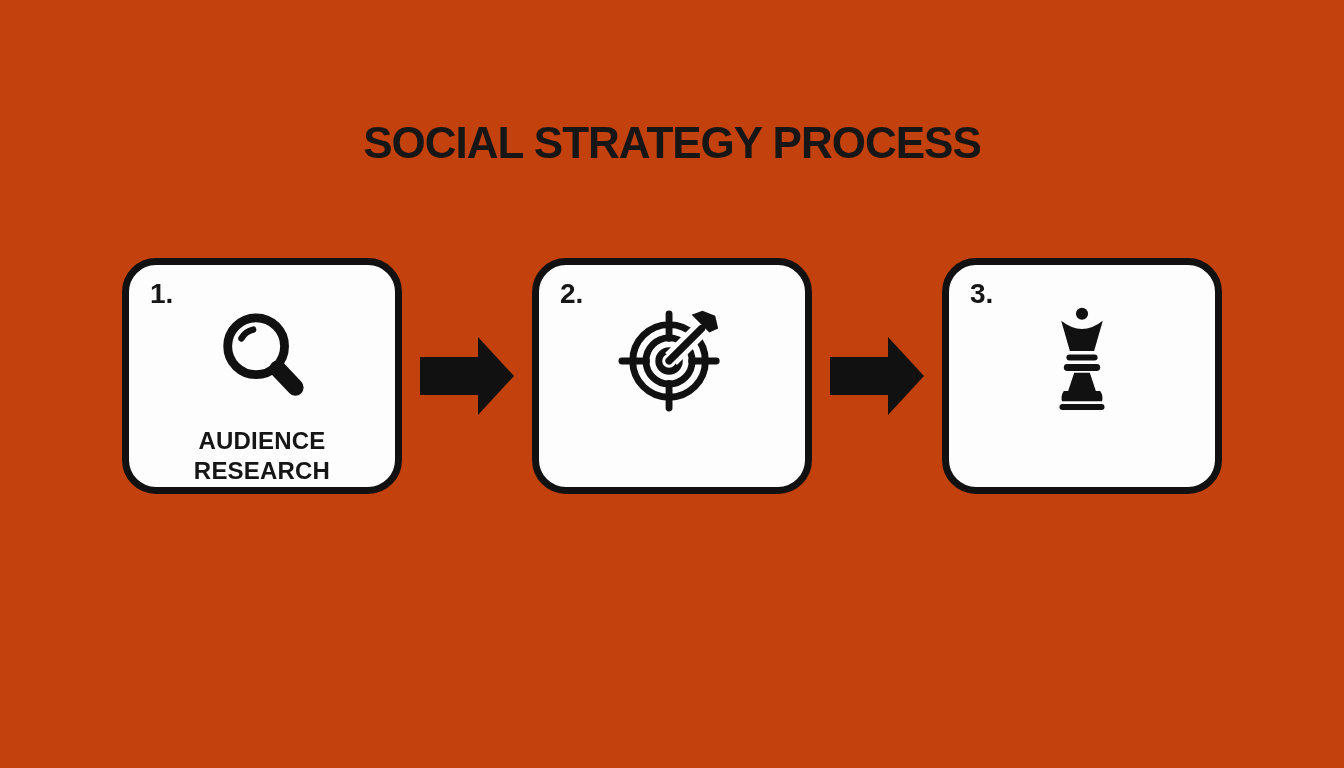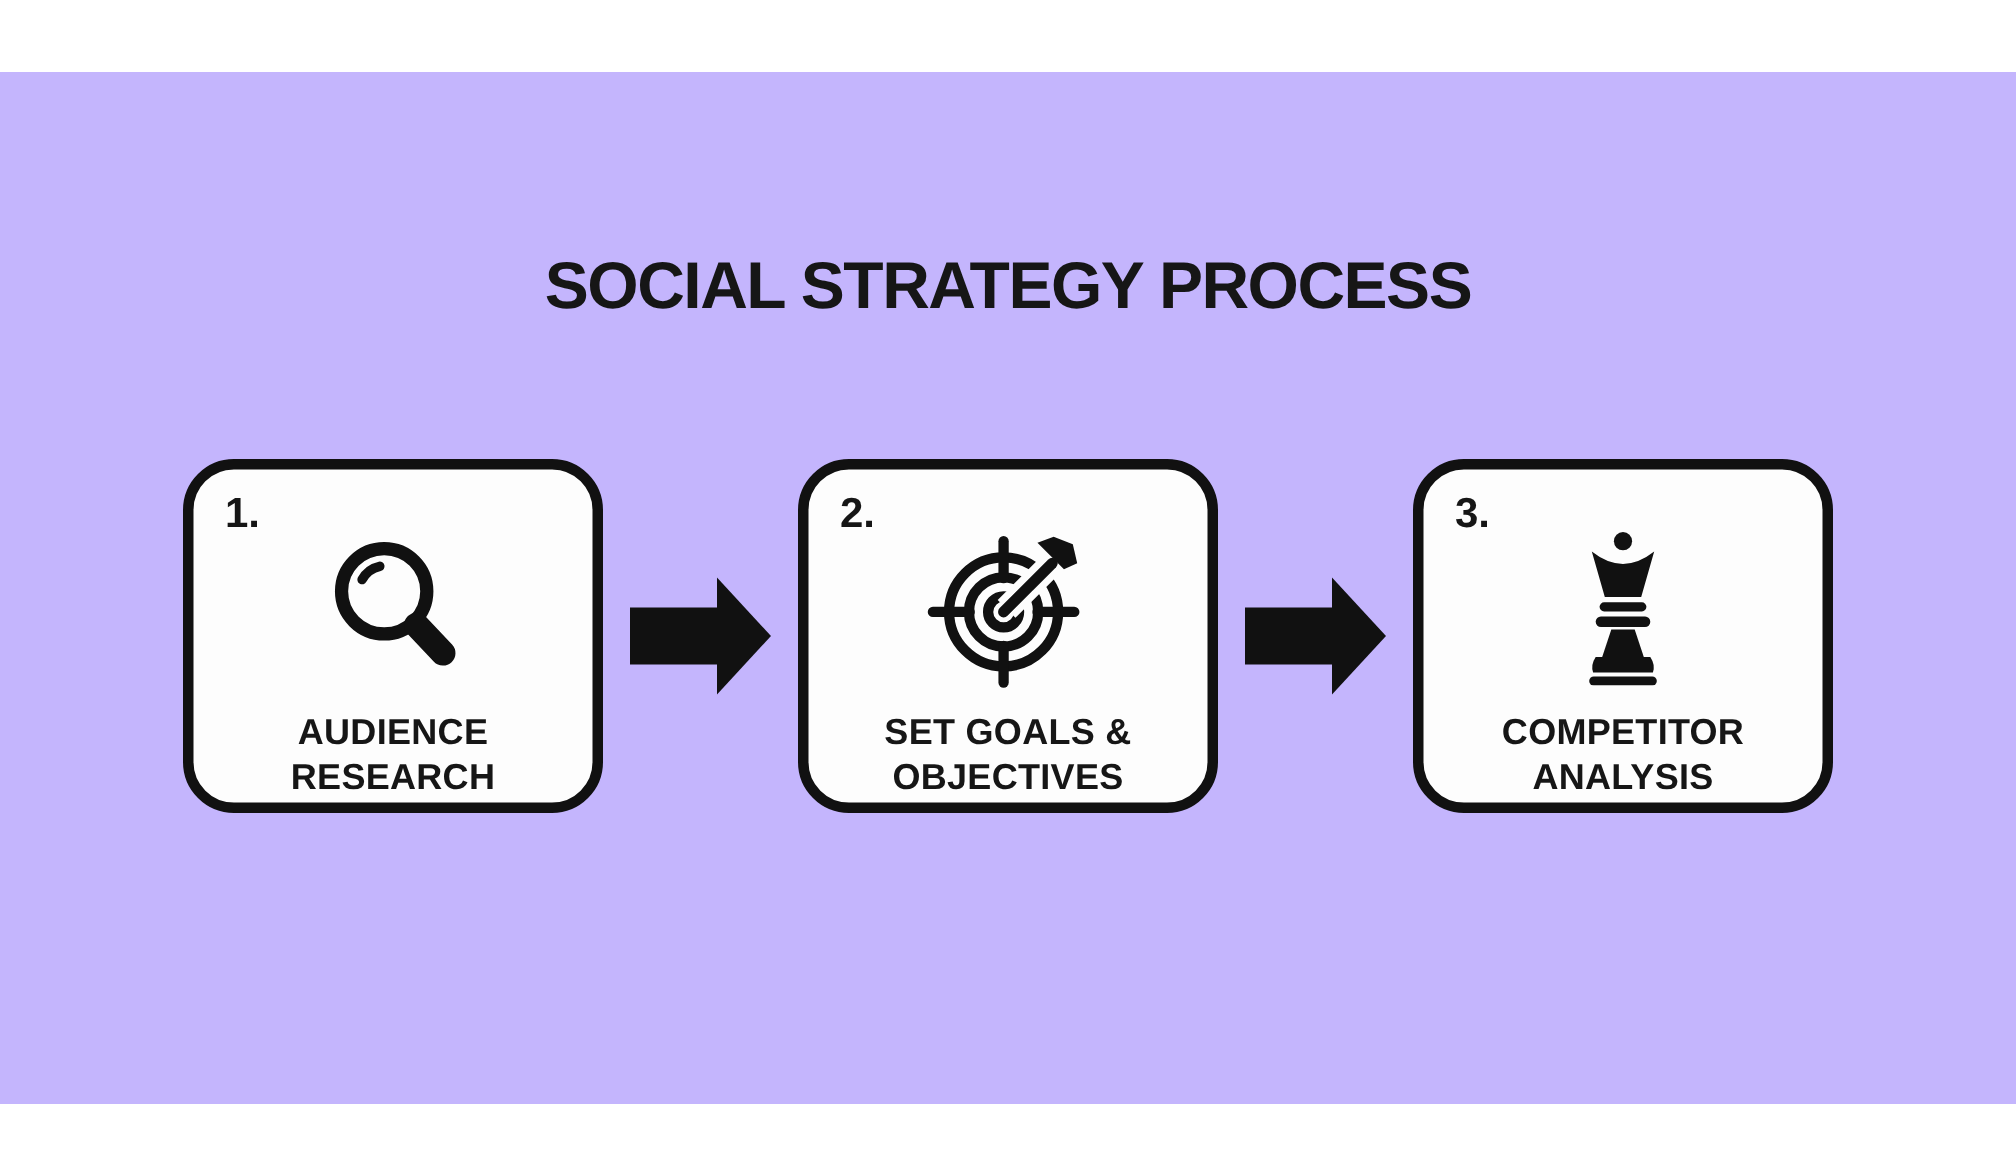--- a/index.html
+++ b/index.html
@@ -3,24 +3,23 @@
 <meta charset="utf-8">
 <style>
   html, body { margin: 0; padding: 0; }
   body {
     font-family: "Liberation Sans", sans-serif;
     background: #ffffff;
   }
   .canvas {
     position: relative;
     width: 1344px;
-    height: 688px;
-    background: #c4b5fd;
+    height: 768px;
+    background: #c2410c;
     overflow: hidden;
-    margin-top: 48px;
   }
   .diagram-title {
     position: absolute;
     top: 118px;
     left: 0;
     width: 100%;
     text-align: center;
     font-size: 44px;
     font-weight: 700;
     letter-spacing: -1px;
@@ -137,22 +136,20 @@
             <line x1="52" y1="10" x2="52" y2="35"></line>
             <line x1="52" y1="81" x2="52" y2="106"></line>
             <line x1="4" y1="58" x2="29" y2="58"></line>
             <line x1="75" y1="58" x2="100" y2="58"></line>
           </g>
           <line x1="54" y1="56" x2="95" y2="15" stroke="#fdfdfd" stroke-width="17"></line>
           <line x1="52" y1="58" x2="85" y2="25" stroke="#111" stroke-width="7.5" stroke-linecap="round"></line>
           <path d="M75 11 L93 29 L102 25 L99 12 L86 7 Z" fill="#111"></path>
         </svg>
       </div>
-      <div class="step-label">SET GOALS &amp;
-OBJECTIVES</div>
     </div>
 
     <div class="connector">
       <div class="arrow-right">
         <div class="arrow-shaft"></div>
         <div class="arrow-head"></div>
       </div>
     </div>
 
     <div class="step-box">
@@ -163,18 +160,16 @@
             <circle cx="35" cy="9" r="7"></circle>
             <path d="M11 17 Q35 36 59 17 L49 52 L21 52 Z"></path>
             <rect x="17" y="56" width="36" height="7" rx="3.5"></rect>
             <rect x="14" y="67" width="42" height="8" rx="4"></rect>
             <path d="M26 77 L44 77 L51 98 L19 98 Z"></path>
             <path d="M14 98 L56 98 Q60 104 58 110 L12 110 Q10 104 14 98 Z"></path>
             <rect x="9" y="113" width="52" height="7" rx="3.5"></rect>
           </g>
         </svg>
       </div>
-      <div class="step-label">COMPETITOR
-ANALYSIS</div>
     </div>
 
   </div>
 </div>
 
 </body></html>

